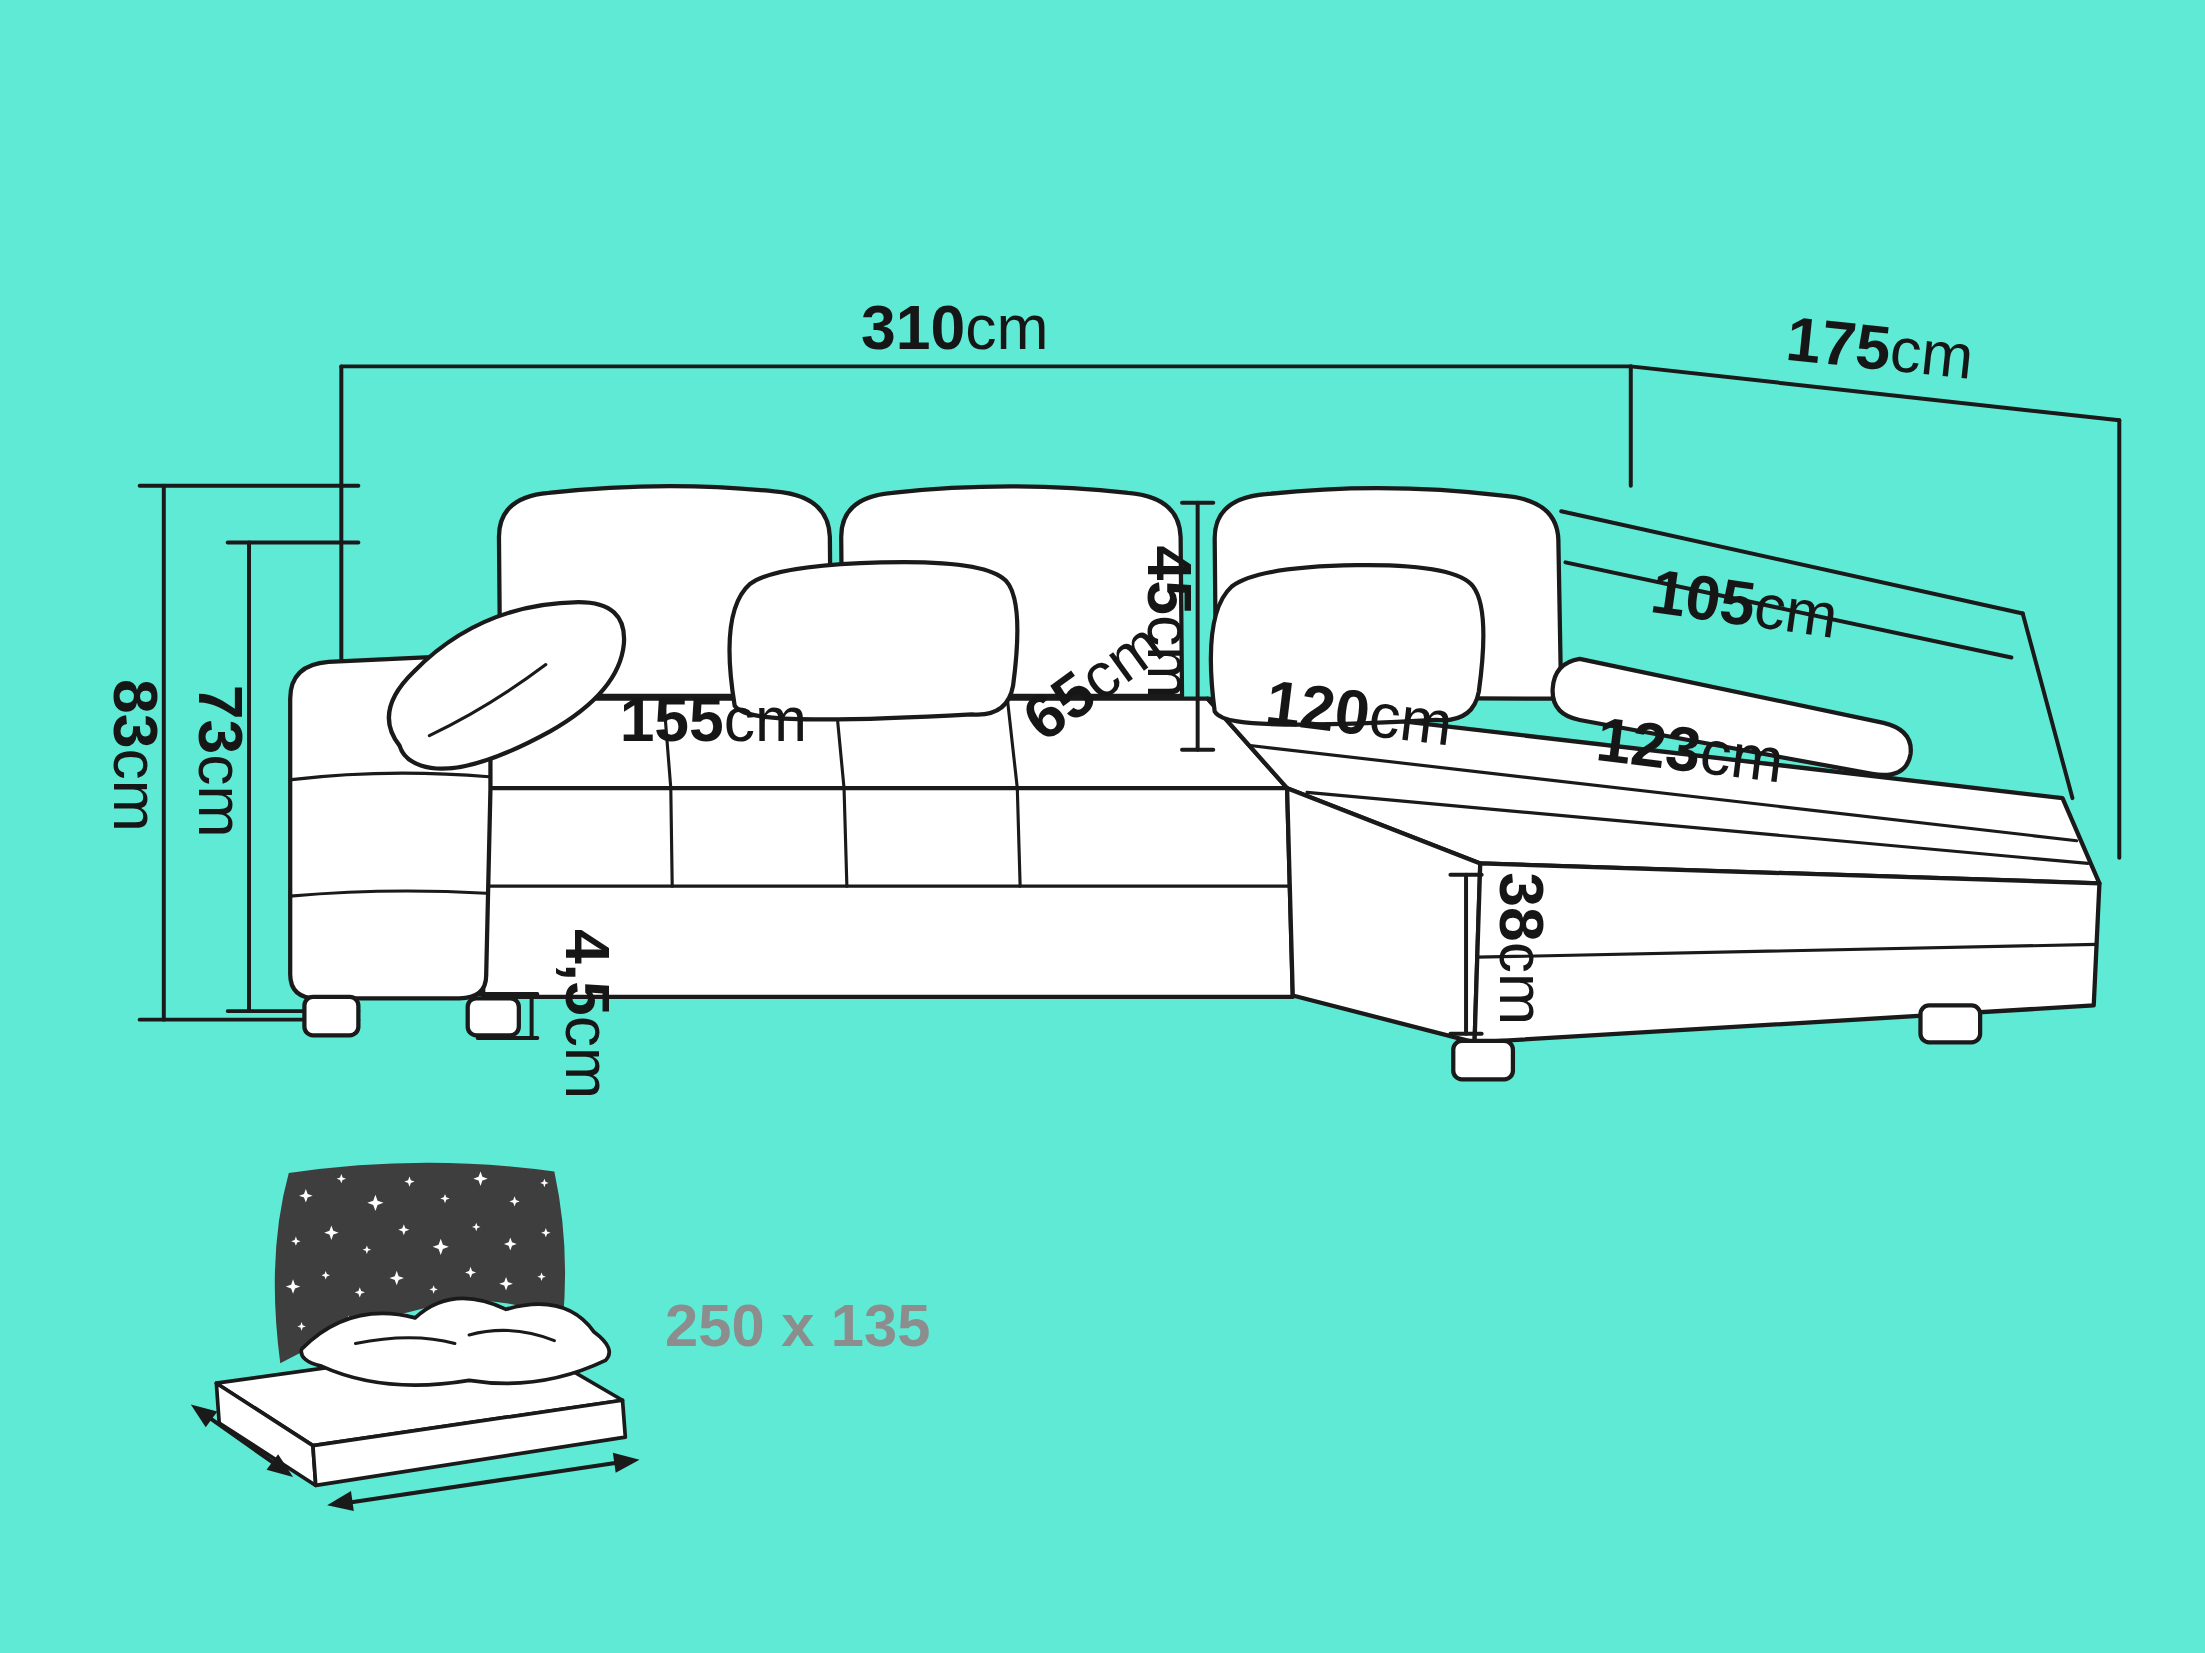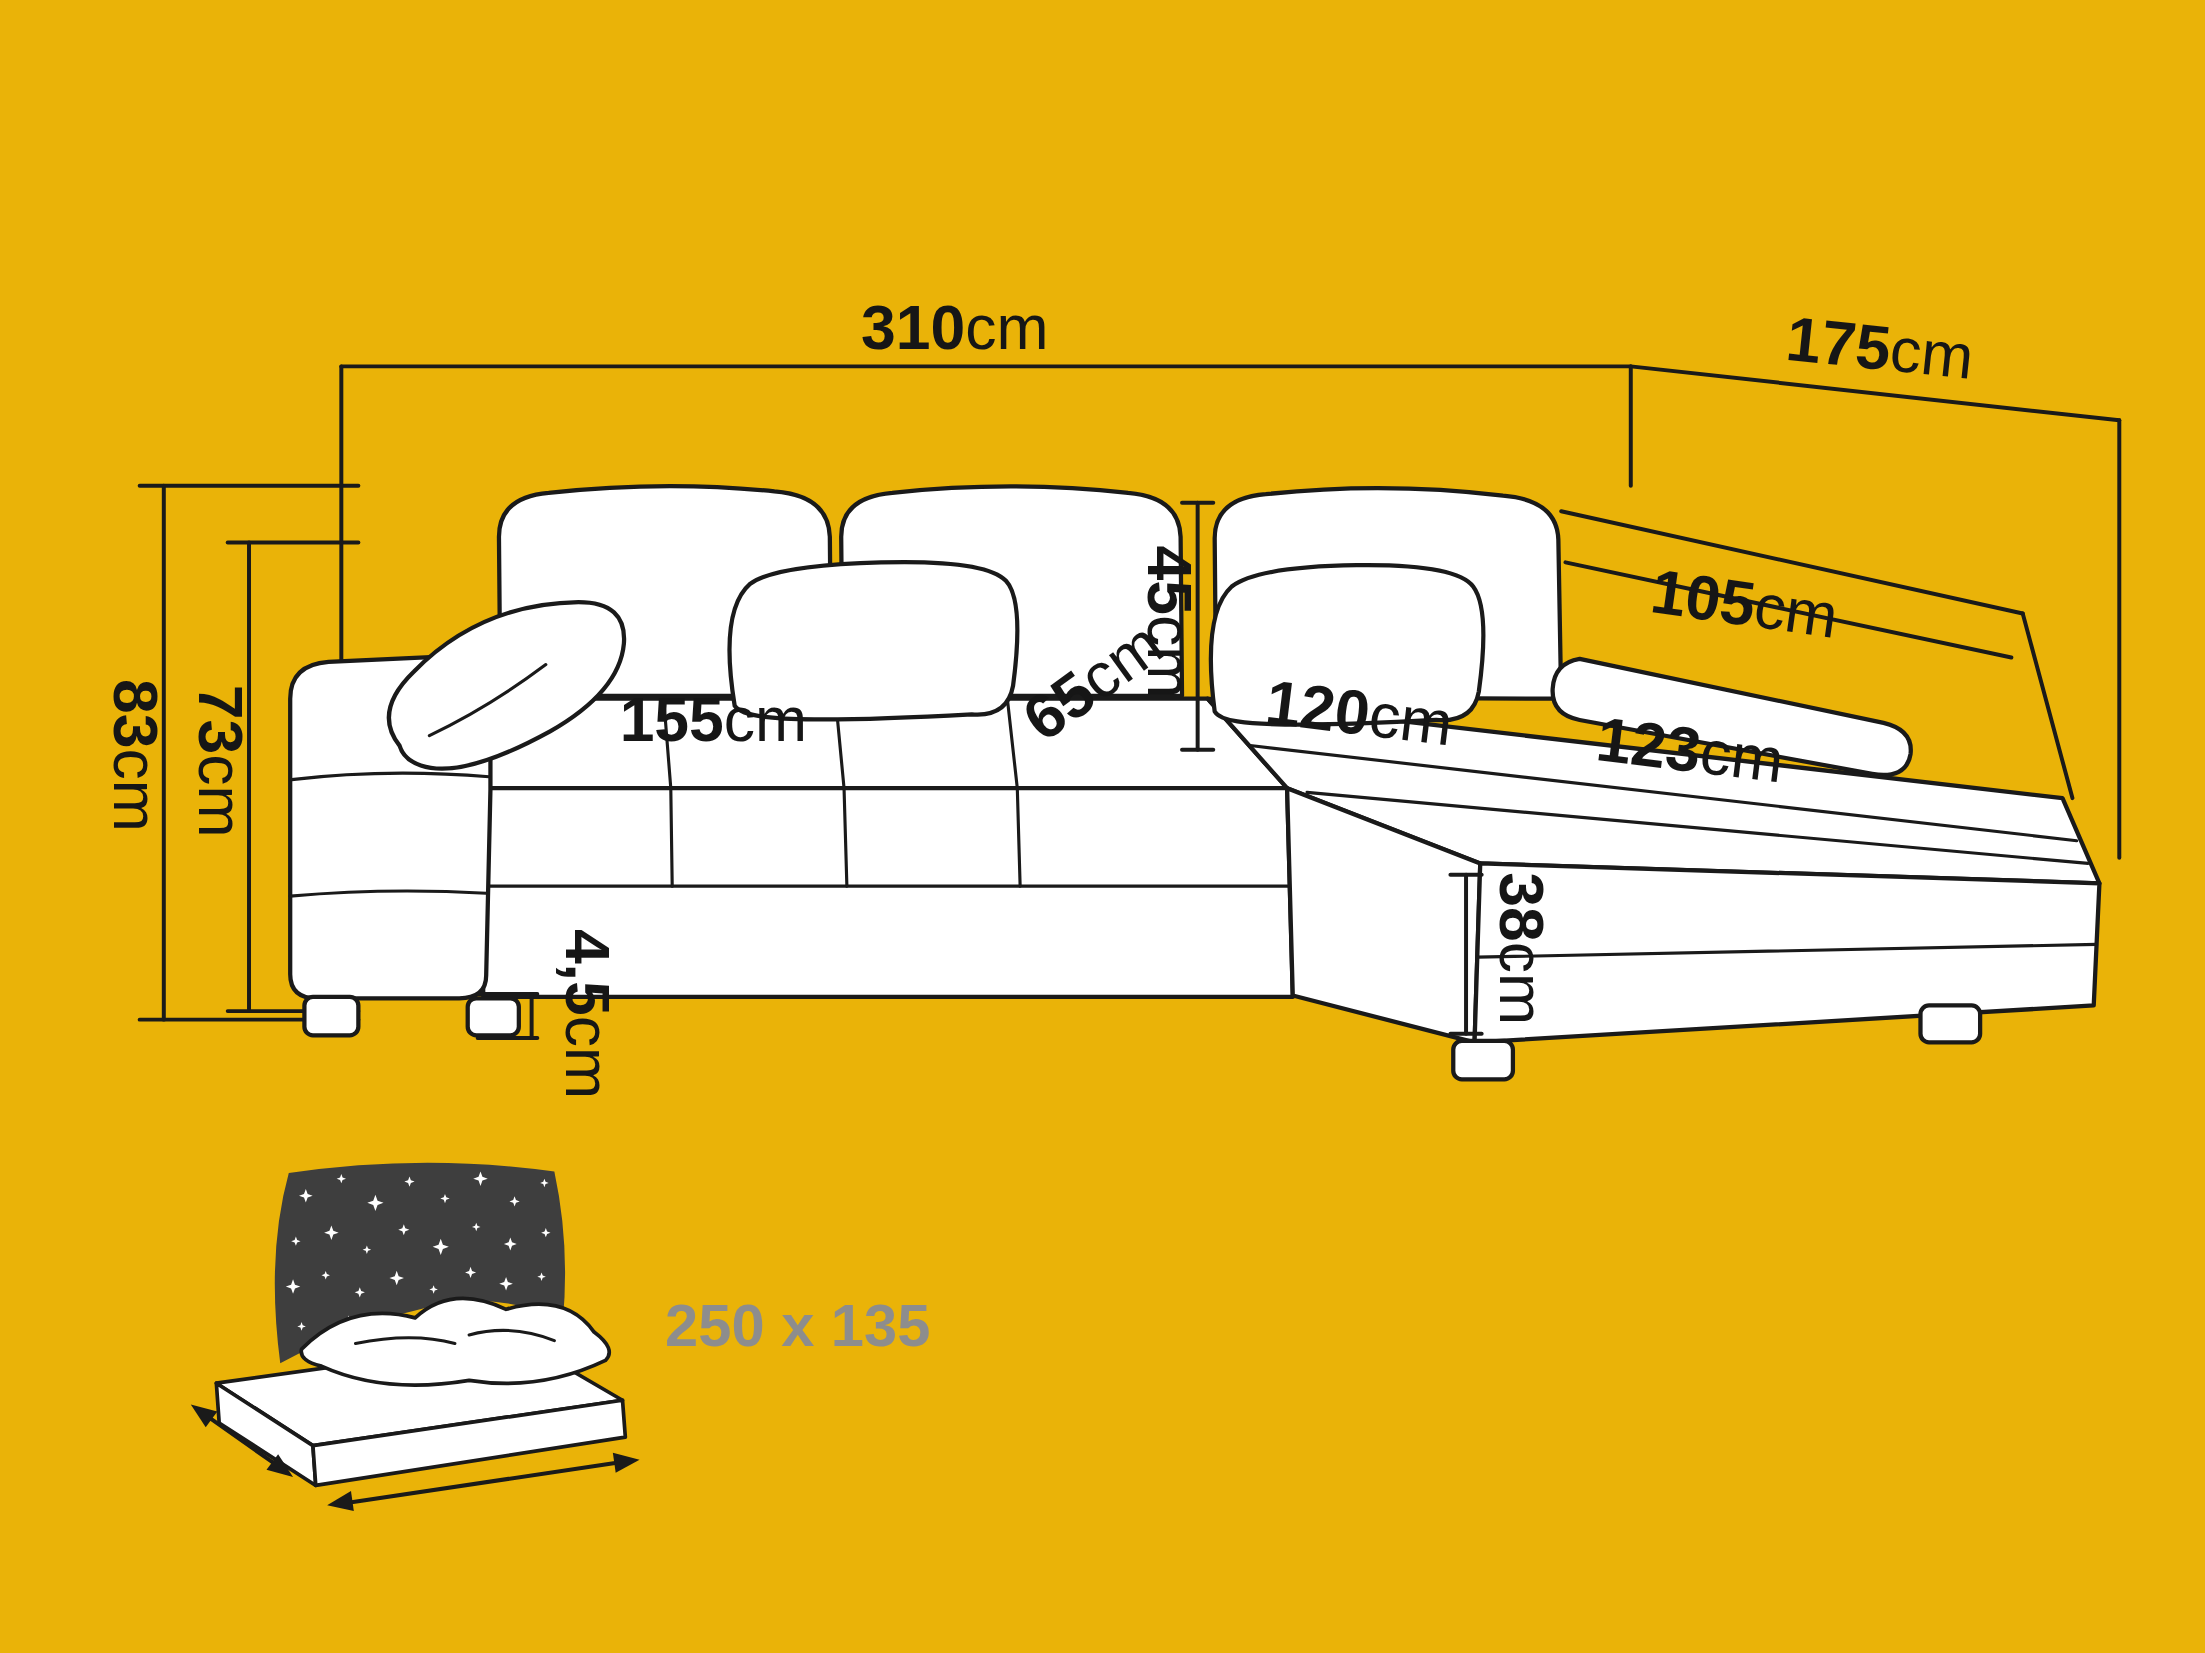--- a/index.html
+++ b/index.html
@@ -1,16 +1,16 @@
 <!DOCTYPE html>
 <html style="font-size:12.8px"><head>
 <meta charset="utf-8">
 <style>
   html,body{margin:0;padding:0;background:#ffffff;}
-  .stage{width:100vw;height:100vh;display:flex;align-items:center;justify-content:flex-start;background:#eab308;}
+  .stage{width:100vw;height:100vh;display:flex;align-items:center;justify-content:flex-start;background:#5eead4;}
   svg{display:block;width:100%;height:100%;}
   text{font-family:"Liberation Sans","DejaVu Sans",sans-serif;fill:#161616;}
   .dim-label{font-size:44px;}
   .num{font-weight:700;}
   .unit{font-weight:400;}
   .sleep-label{font-size:42px;font-weight:700;fill:#8d8d8d;}
   .outline{fill:#ffffff;stroke:#1a1a1a;stroke-width:3;stroke-linejoin:round;stroke-linecap:round;}
   .line{fill:none;stroke:#1a1a1a;stroke-width:2.8;stroke-linecap:round;stroke-linejoin:round;}
   .seam{fill:none;stroke:#1a1a1a;stroke-width:2.2;stroke-linecap:round;}
   .dark{fill:#3e3e3e;stroke:none;}

